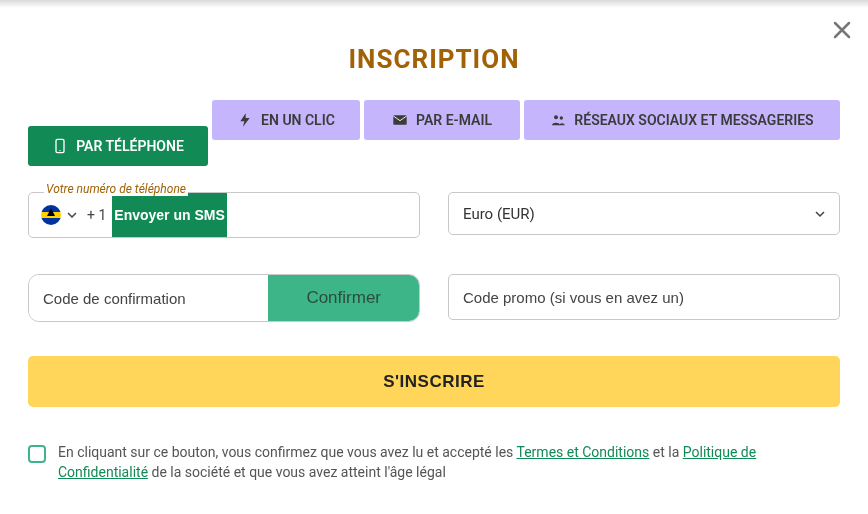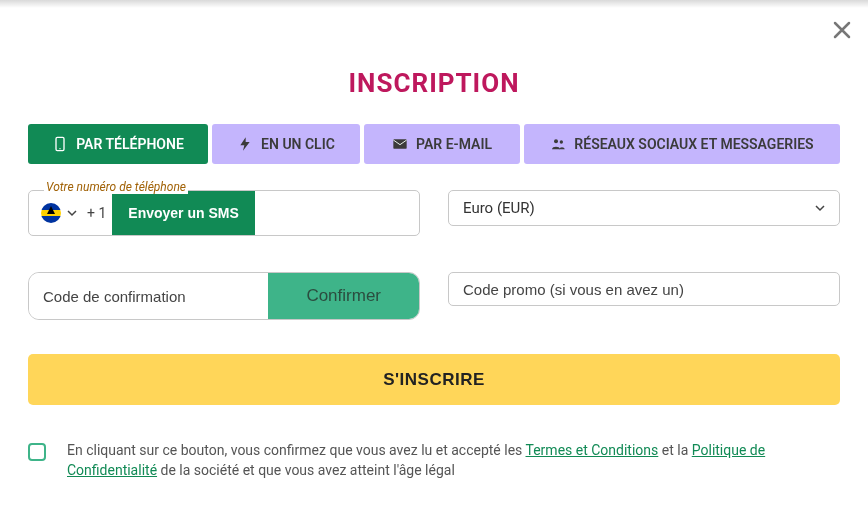--- a/index.html
+++ b/index.html
@@ -24,22 +24,22 @@
     width: 24px;
     height: 24px;
     cursor: pointer;
     color: #666;
   }
   .close-btn svg { width: 100%; height: 100%; }
   .title {
     text-align: center;
     font-size: 26px;
     font-weight: 700;
-    color: #be185d;
-    padding-top: 68px;
+    color: #a16207;
+    padding-top: 44px;
     letter-spacing: 1px;
   }
   .tabs {
     display: flex;
     margin: 26px 28px 0 28px;
     gap: 4px;
   }
   .tab {
     flex: none;
     display: flex;
@@ -51,20 +51,21 @@
     color: #3b3b3b;
     font-weight: 600;
     font-size: 14px;
     border-radius: 3px;
     cursor: pointer;
     padding: 0 16px;
   }
   .tab.active {
     background: #118a55;
     color: #fff;
+    margin-top: 26px;
   }
   .tab svg { width: 16px; height: 16px; fill: currentColor; }
   .tab1 { width: 180px; }
   .tab2 { width: 148px; }
   .tab3 { width: 156px; }
   .tab4 { flex: 1; }
   .form-area {
     margin: 26px 28px 0 28px;
     display: grid;
     grid-template-columns: 1fr 1fr;
@@ -124,41 +125,41 @@
     color: #333;
     padding: 0;
   }
   .phone-input::placeholder { color: #aaa; }
   .sms-btn {
     background: #118a55;
     color: #fff;
     display: flex;
     align-items: center;
     justify-content: center;
-    padding: 0 16px;
+    padding: 0 2px;
     font-size: 14px;
     font-weight: 600;
     cursor: pointer;
     border: none;
   }
   .select-row {
     display: flex;
     align-items: center;
     border: 1px solid #c8c8c8;
     border-radius: 5px;
-    height: 36px;
+    height: 43px;
     padding: 0 14px;
     cursor: pointer;
     justify-content: space-between;
   }
   .select-val { font-size: 15px; color: #333; }
   .plain-input {
     border: 1px solid #c8c8c8;
     border-radius: 5px;
-    height: 34px;
+    height: 46px;
     width: 100%;
     padding: 0 14px;
     font-size: 15px;
     outline: none;
   }
   .plain-input::placeholder { color: #444; }
   .confirm-row {
     display: flex;
     border: 1px solid #c8c8c8;
     border-radius: 11px;
@@ -191,21 +192,21 @@
     border: none;
     font-size: 17px;
     font-weight: 700;
     width: calc(100% - 56px);
     cursor: pointer;
     letter-spacing: 0.5px;
   }
   .terms-row {
     display: flex;
     align-items: flex-start;
-    gap: 21px;
+    gap: 12px;
     margin: 36px 28px 0 28px;
   }
   .checkbox {
     width: 18px; height: 18px;
     border: 2px solid #3eb489;
     border-radius: 4px;
     flex: none;
     margin-top: 2px;
     cursor: pointer;
   }

